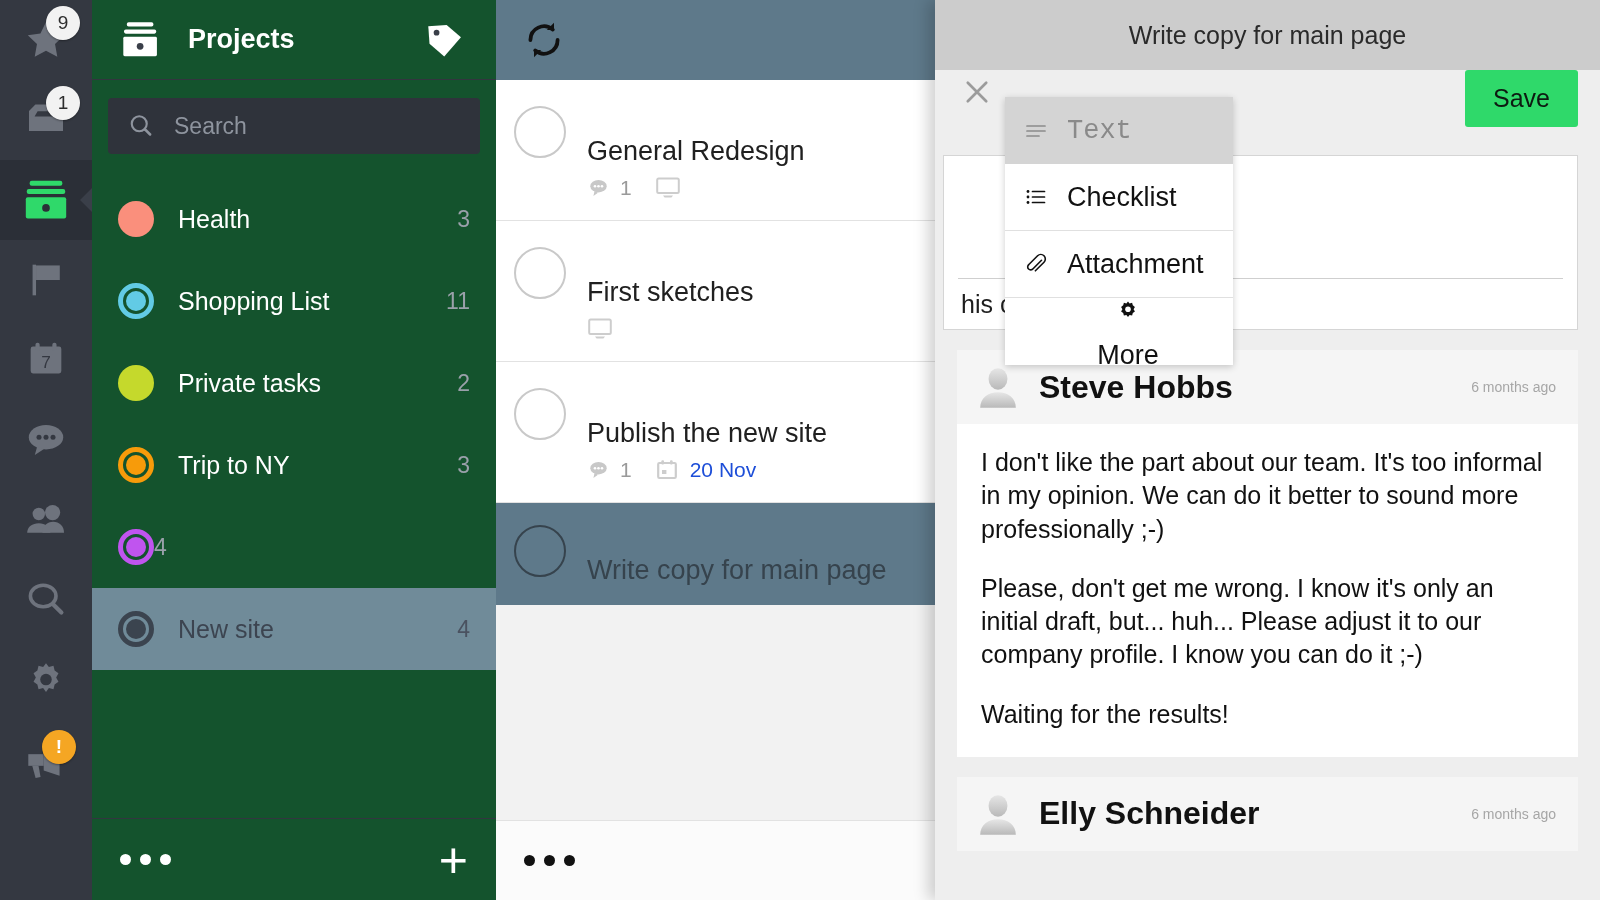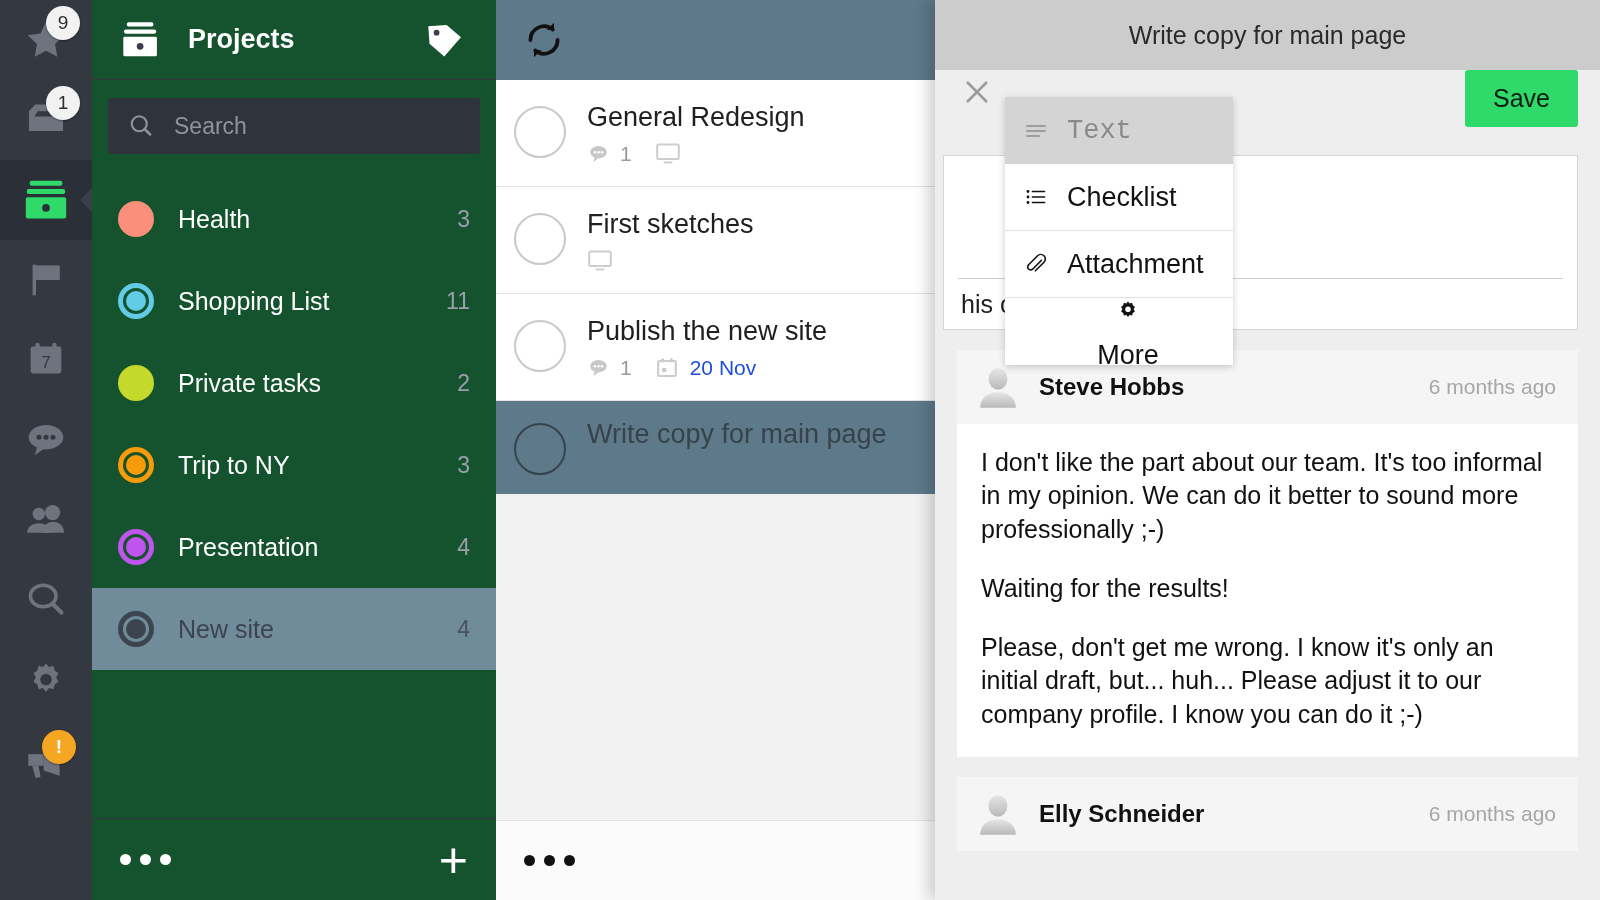--- a/index.html
+++ b/index.html
@@ -117,21 +117,21 @@
     min-height: 101px;
   }
   .task-row.selected { background: #5e798a; border-bottom-color: #5e798a; }
   .task-check {
     width: 52px; height: 52px; border-radius: 50%;
     border: 2px solid #c9c9c9; flex: 0 0 52px; margin-top: 4px;
   }
   .task-row.selected .task-check { border-color: #36434d; }
   .task-main { margin-left: 21px; flex: 1; min-width: 0; }
   .task-title {
-    font-size: 27px; color: #202020; white-space: nowrap;
+    font-size: 27px; color: #202020; white-space: nowrap; margin-top: 34px;
   }
   .task-row.selected .task-title { color: #36434d; }
   .task-meta {
     margin-top: 9px; display: flex; align-items: center; gap: 9px;
     color: #bdbdbd; font-size: 20px;
   }
   .task-meta .num { color: #9a9a9a; font-size: 21px; margin-right: 14px; }
   .task-meta .due { color: #1d4ed8; font-size: 21px; margin-left: 2px; }
   .tasks-footer {
     flex: 0 0 80px; height: 80px; background: #fbfbfb;
@@ -207,23 +207,23 @@
     padding: 0 22px 0 22px;
   }
   .comment { margin-top: 20px; background: #ffffff; }
   .comment-head {
     background: #f5f5f5;
     display: flex; align-items: center;
     padding: 14px 22px 14px 18px;
   }
   .avatar { width: 46px; height: 46px; flex: 0 0 46px; }
   .comment-author {
-    margin-left: 18px; font-size: 24px; font-weight: 700; color: #111111; flex: 1;
-  }
-  .comment-time { font-size: 21px; color: #a6a6a6; }
+    margin-left: 18px; font-size: 32px; font-weight: 700; color: #111111; flex: 1;
+  }
+  .comment-time { font-size: 14px; color: #a6a6a6; }
   .comment-body {
     padding: 22px 24px 26px 24px;
     font-size: 25px; line-height: 1.33; color: #111111;
   }
   .comment-body p + p { margin-top: 26px; }
 </style>
 </head>
 <body>
 
 <div class="app">
@@ -367,21 +367,20 @@
               <i style="background:#f79b0a"></i>
             </span>
           <span class="proj-name">Trip to NY</span>
           <span class="proj-count">3</span>
         </div>
 
         <div class="proj-row">
           <span class="dot ring" style="color:#c054ef">
               <i style="background:#c054ef"></i>
             </span>
-          <span class="proj-name">Presentation</span>
           <span class="proj-count">4</span>
         </div>
 
         <div class="proj-row selected">
           <span class="dot ring" style="color:#3b444f">
               <i style="background:#3b444f"></i>
             </span>
           <span class="proj-name">New site</span>
           <span class="proj-count">4</span>
         </div>
@@ -565,22 +564,22 @@
               </linearGradient>
             </defs>
             <ellipse cx="20" cy="13" rx="8.2" ry="9.4" fill="url(#avg1)"></ellipse>
             <path d="M4.5 38c0-8.4 7-13.4 15.5-13.4S35.5 29.6 35.5 38z" fill="url(#avg1)"></path>
           </svg>
           <span class="comment-author">Steve Hobbs</span>
           <span class="comment-time">6 months ago</span>
         </div>
         <div class="comment-body">
           <p>I don't like the part about our team. It's too informal in my opinion. We can do it better to sound more professionally ;-)</p>
+          <p>Please, don't get me wrong. I know it's only an initial draft, but... huh... Please adjust it to our company profile. I know you can do it ;-)</p>
           <p>Waiting for the results!</p>
-          <p>Please, don't get me wrong. I know it's only an initial draft, but... huh... Please adjust it to our company profile. I know you can do it ;-)</p>
         </div>
       </div>
 
       <div class="comment">
         <div class="comment-head">
           <svg class="avatar" viewBox="0 0 40 40">
             <defs>
               <linearGradient id="avg2" x1="0" y1="0" x2="0" y2="1">
                 <stop offset="0" stop-color="#e6e6e6"></stop>
                   <stop offset="1" stop-color="#b9b9b9"></stop>

